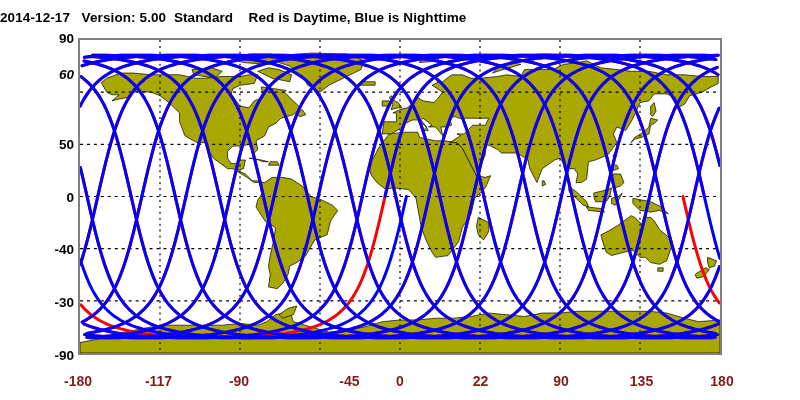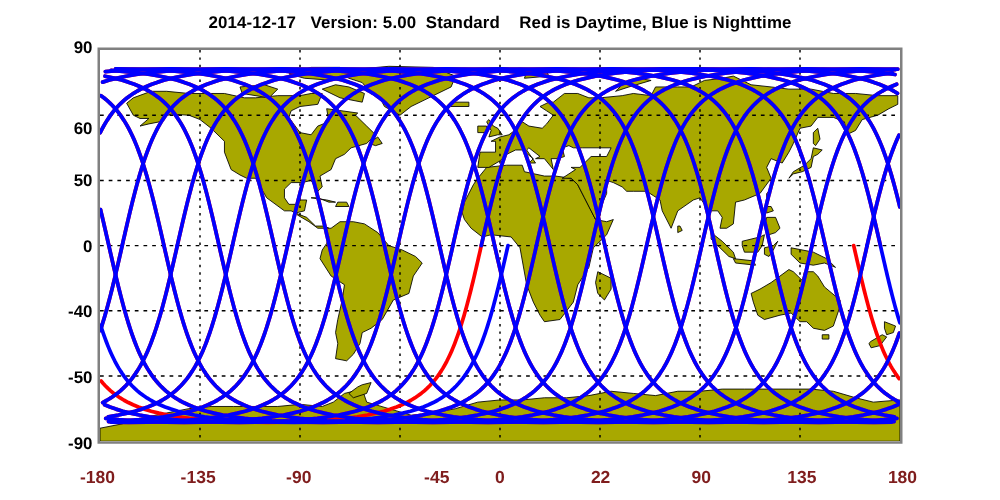--- a/index.html
+++ b/index.html
@@ -5,21 +5,21 @@
   html,body{margin:0;padding:0;}
   body{
     width:800px;height:400px;background:#ffffff;
     font-family:"Liberation Sans", sans-serif;
     overflow:hidden;position:relative;
   }
   #figure{position:absolute;left:0;top:0;width:800px;height:400px;}
 
   #title{
     position:absolute;left:0;top:10px;width:800px;
-    text-align:center;font-size:13.5px;font-weight:bold;color:#000000;
+    font-size:13.5px;font-weight:bold;color:#000000;
     letter-spacing:0.1px;white-space:pre;
   }
 
   
   #plot{
     position:absolute;left:78px;top:38px;width:644px;height:317px;
     background:#ffffff;border:2px solid #808080;box-sizing:border-box;
     overflow:hidden;
   }
   #plotinner{position:absolute;left:0;top:0;width:100%;height:100%;}
@@ -169,44 +169,44 @@
               <polyline points="643.89,221.06 643.26,218.98 642.64,216.90 642.04,214.82 641.44,212.75 640.86,210.66 640.29,208.58 639.72,206.50 639.17,204.42 638.62,202.33 638.08,200.25 637.55,198.17 637.03,196.08 636.51,194.00 635.99,191.91 635.49,189.82 634.98,187.74 634.48,185.65 633.99,183.56 633.49,181.47 633.01,179.39 632.52,177.30 632.04,175.21 631.56,173.12 631.08,171.03 630.60,168.94 630.12,166.86 629.65,164.77 629.18,162.68 628.70,160.59 628.23,158.50 627.76,156.41 627.29,154.32 626.81,152.23 626.34,150.14 625.86,148.06 625.38,145.97 624.91,143.88 624.42,141.79 623.94,139.70 623.46,137.61 622.97,135.53 622.48,133.44 621.98,131.35 621.48,129.26 620.98,127.18 620.47,125.09 619.95,123.00 619.43,120.92 618.91,118.83 618.38,116.75 617.84,114.67 617.29,112.58 616.74,110.50 616.17,108.42 615.60,106.34 615.02,104.25 614.42,102.18 613.82,100.10 613.20,98.02 612.57,95.94 611.92,93.87 611.26,91.79 610.59,89.72 609.89,87.64 609.17,85.57 608.44,83.50 607.68,81.44 606.90,79.37 606.09,77.31 605.25,75.25 604.38,73.19 603.48,71.13 602.54,69.08 601.56,67.03 600.53,64.98 599.46,62.94 598.33,60.90 597.14,58.86 595.89,56.83 594.57,54.81 593.16,52.79 591.66,50.78 590.07,48.78 588.36,46.79 586.52,44.80 584.54,42.83 582.39,40.87 580.05,38.93 577.50,37.00 574.69,35.10 571.60,33.22 568.16,31.36 564.34,29.55 560.05,27.77 555.21,26.04 549.74,24.37 543.52,22.77 536.43,21.26 528.33,19.86 519.11,18.59 508.66,17.48 496.97,16.57 484.13,15.89 470.38,15.47 456.13,15.32 441.87,15.47 428.13,15.89 415.28,16.57 403.59,17.48 393.14,18.59 383.92,19.86 375.82,21.26 368.73,22.77 362.51,24.37 357.04,26.04 352.21,27.77 347.92,29.55 344.09,31.36 340.66,33.22 337.56,35.10 334.76,37.00 332.20,38.93 329.87,40.87 327.72,42.83 325.73,44.80 323.89,46.79 322.18,48.78 320.59,50.78 319.09,52.79 317.69,54.81 316.36,56.83 315.11,58.86 313.92,60.90 312.80,62.94 311.72,64.98 310.70,67.03 309.72,69.08 308.78,71.13 307.87,73.19 307.00,75.25 306.17,77.31 305.36,79.37 304.57,81.44 303.81,83.50 303.08,85.57 302.36,87.64 301.67,89.72 300.99,91.79 300.33,93.87 299.68,95.94 299.05,98.02 298.43,100.10 297.83,102.18 297.23,104.25 296.65,106.34 296.08,108.42 295.52,110.50 294.96,112.58 294.41,114.67 293.88,116.75 293.34,118.83 292.82,120.92 292.30,123.00 291.78,125.09 291.28,127.18 290.77,129.26 290.27,131.35 289.78,133.44 289.29,135.53 288.80,137.61 288.31,139.70 287.83,141.79 287.35,143.88 286.87,145.97 286.39,148.06 285.92,150.14 285.44,152.23 284.97,154.32 284.49,156.41 284.02,158.50" fill="none" stroke="#0000ff" stroke-width="3" stroke-linecap="round" stroke-linejoin="round"></polyline>
             </g>
         </g>
       </svg>
     </div>
   </div>
 
   <div class="ytick" style="top:38px;">
       <span>90</span>
     </div>
-  <div class="ytick" style="top:103px;">
+  <div class="ytick" style="top:74px;font-style:italic;">
       <span>60</span>
     </div>
   <div class="ytick" style="top:143.67px;">
       <span>50</span>
     </div>
   <div class="ytick" style="top:196.5px;">
       <span>0</span>
     </div>
   <div class="ytick" style="top:249.33px;">
       <span>-40</span>
     </div>
   <div class="ytick" style="top:302.17px;">
-      <span>-50</span>
+      <span>-30</span>
     </div>
   <div class="ytick" style="top:355px;">
       <span>-90</span>
     </div>
 
   <div class="xtick" style="left:38px;">
       <span>-180</span>
     </div>
   <div class="xtick" style="left:118.5px;">
-      <span>-135</span>
+      <span>-117</span>
     </div>
   <div class="xtick" style="left:199px;">
       <span>-90</span>
     </div>
   <div class="xtick" style="left:279.5px;text-align:right;">
       <span>-45</span>
     </div>
   <div class="xtick" style="left:360px;">
       <span>0</span>
     </div>

